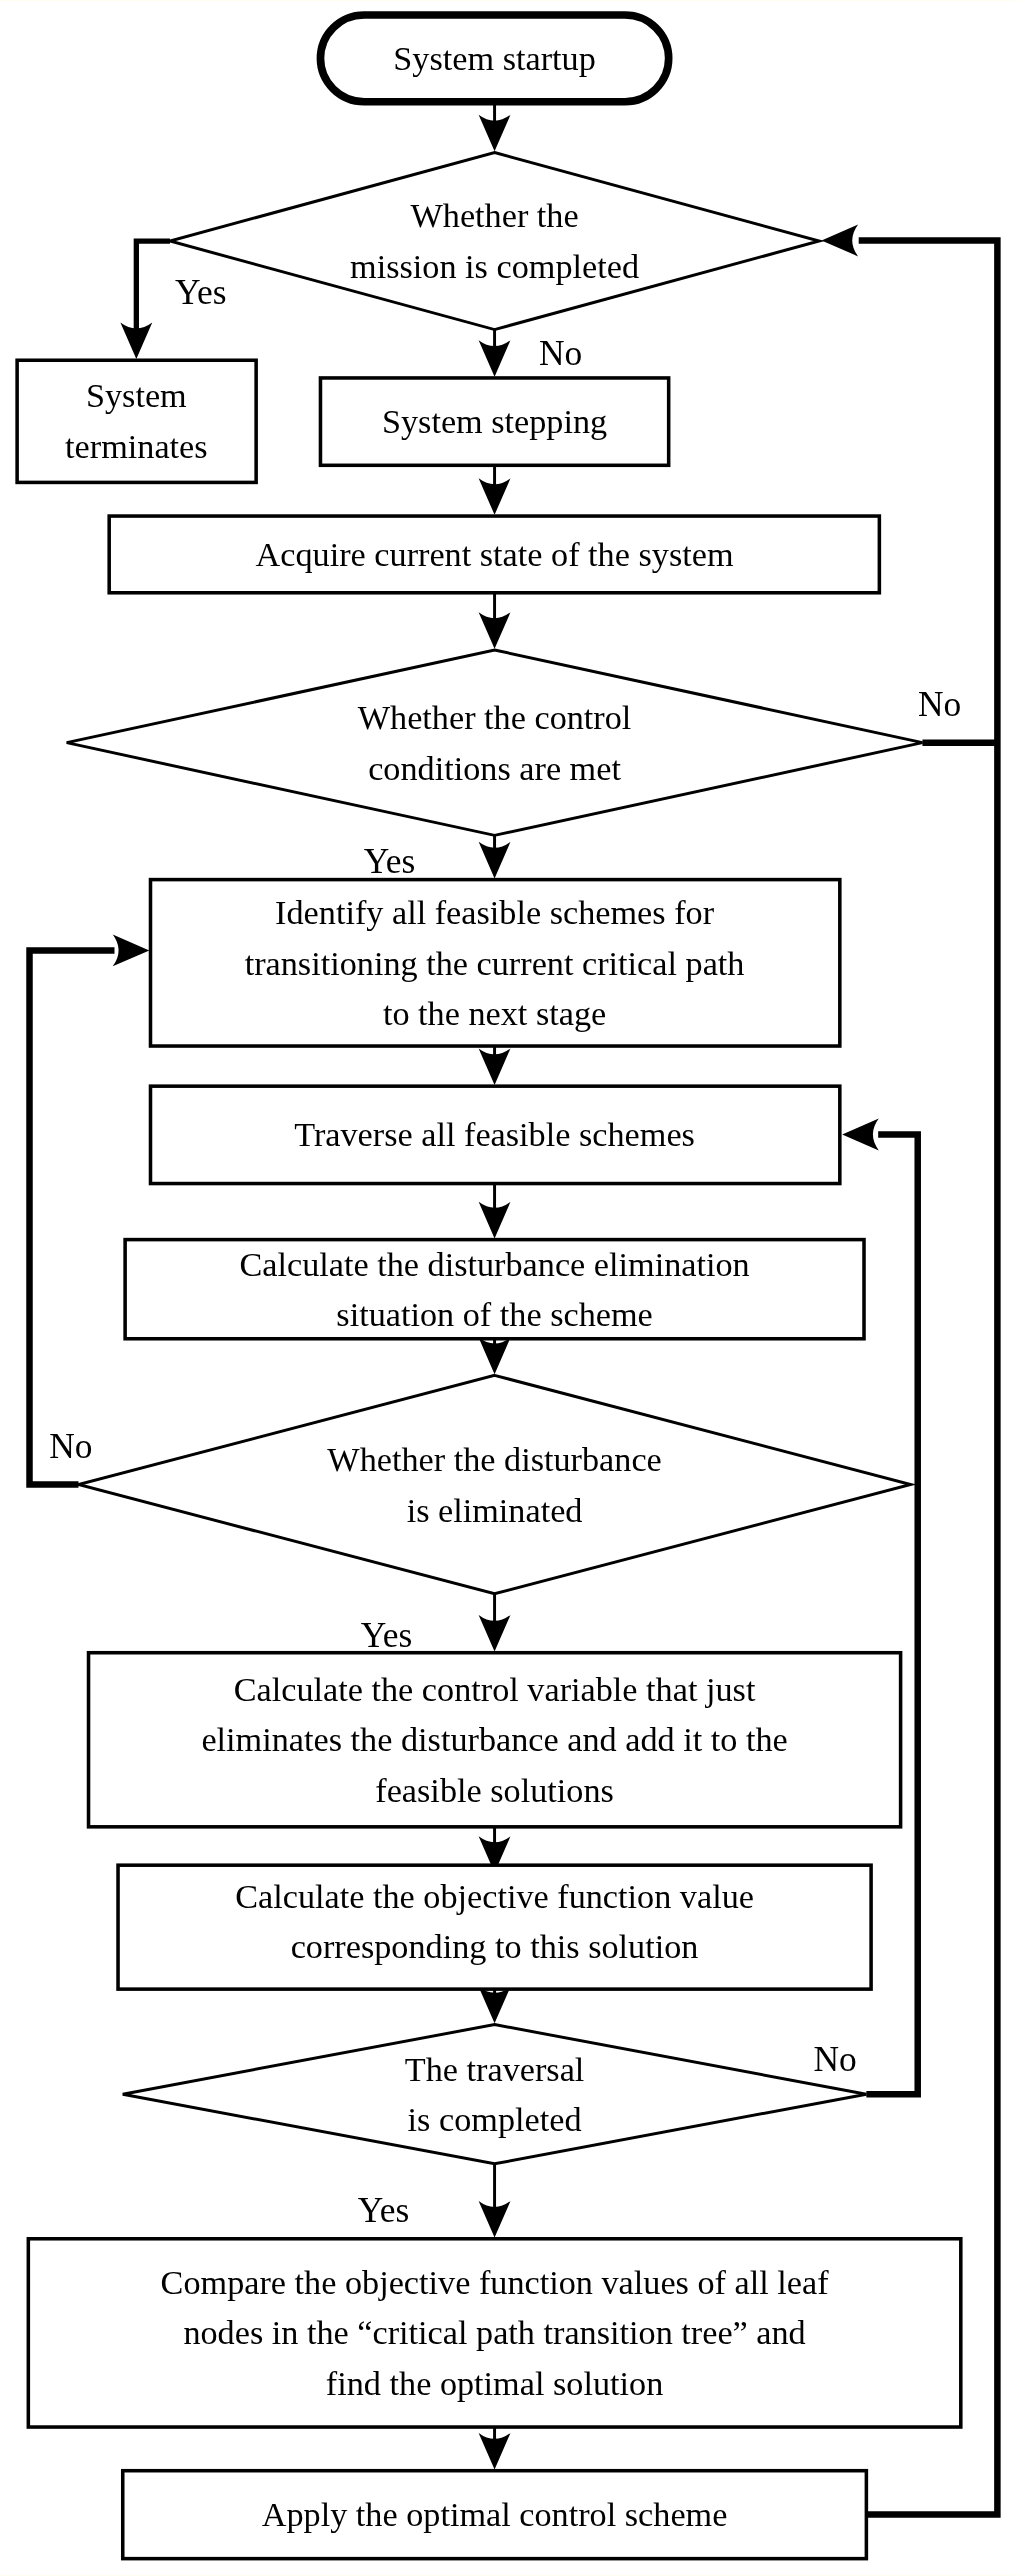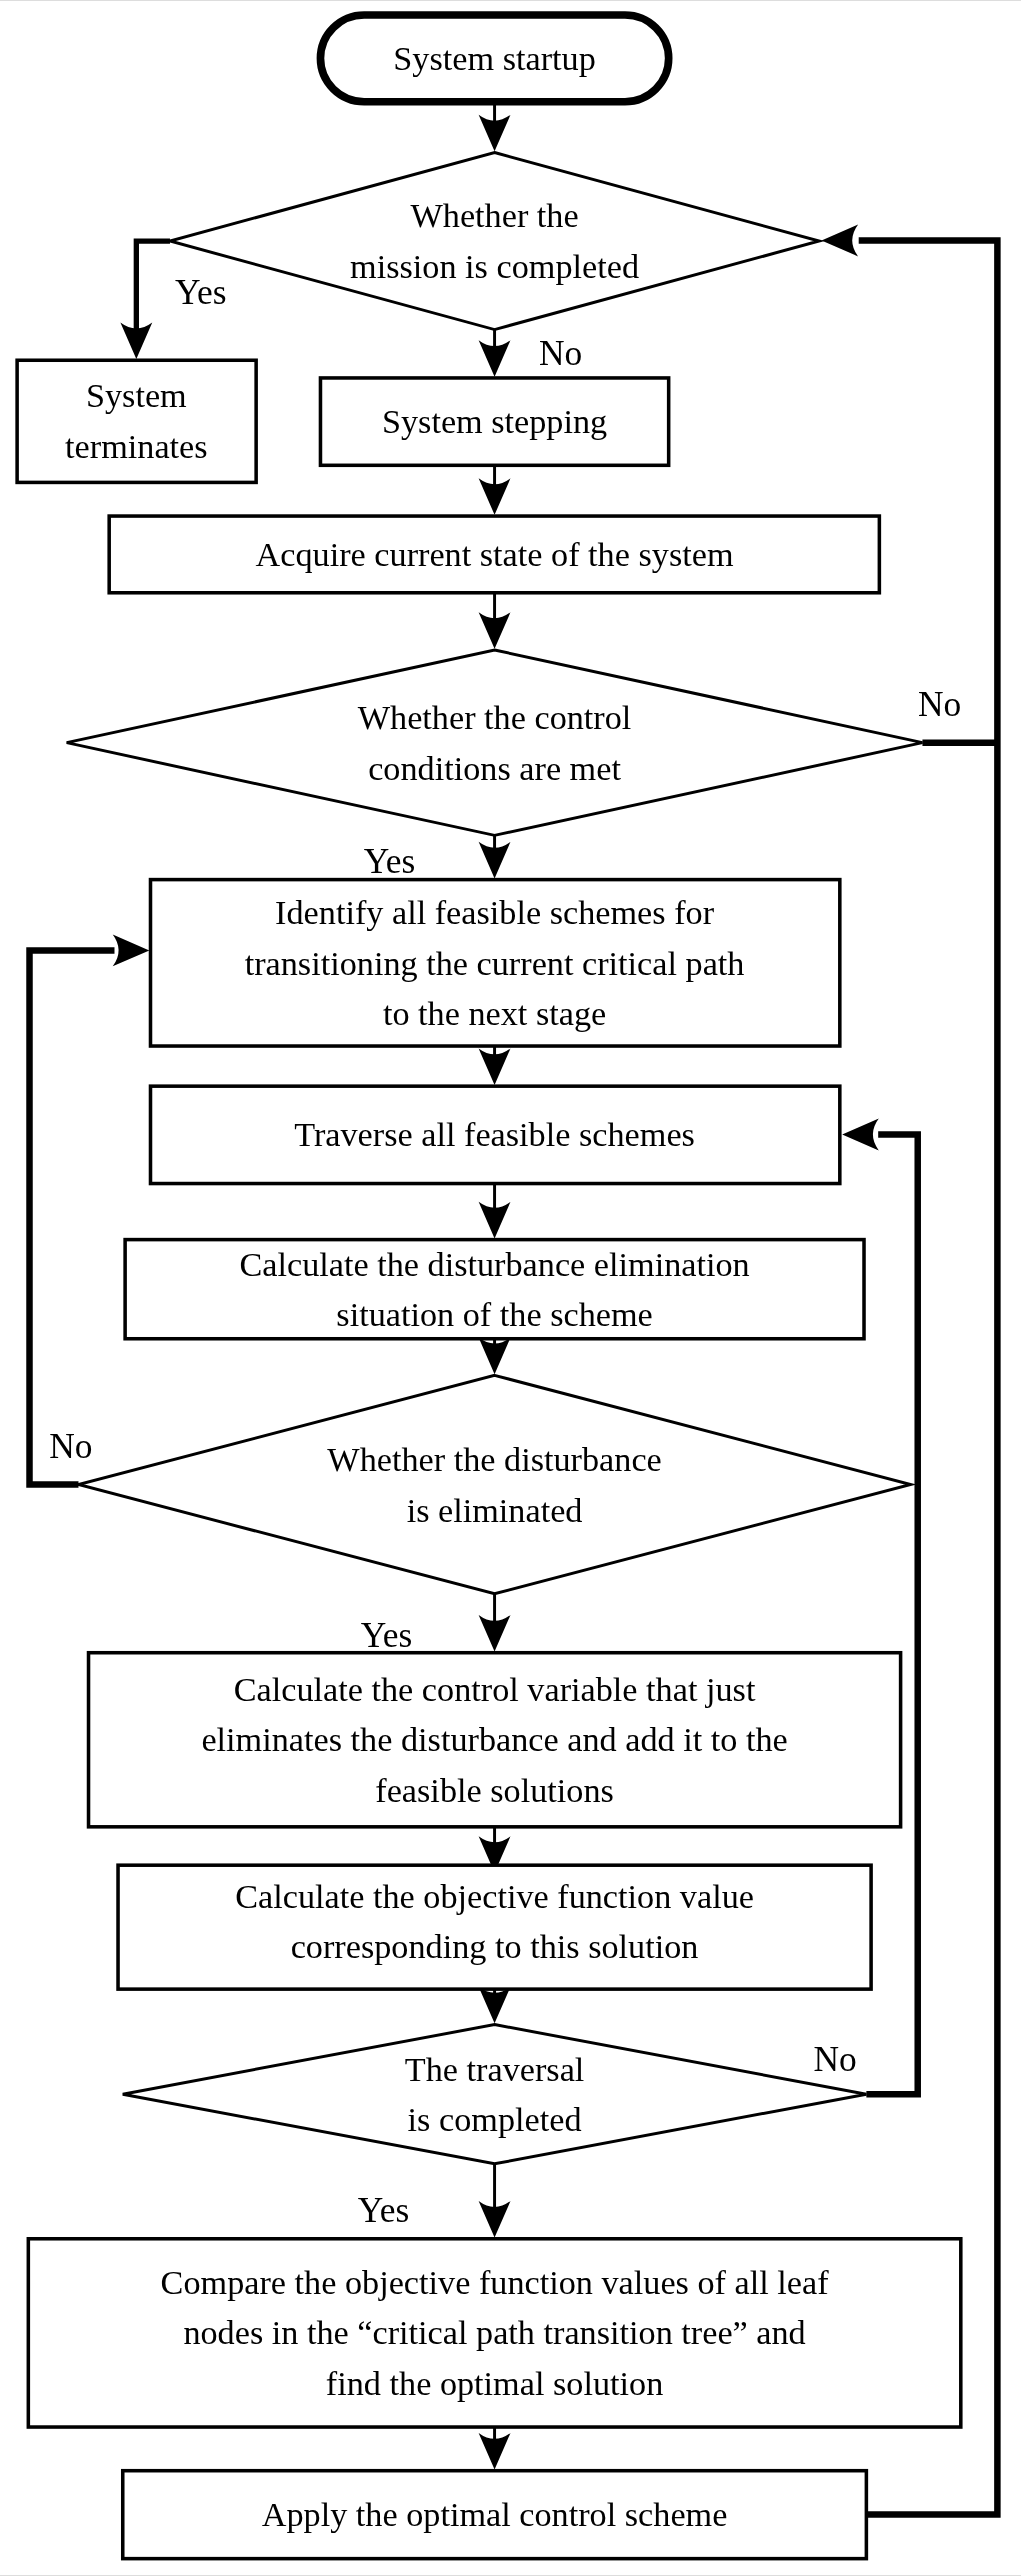--- a/index.html
+++ b/index.html
@@ -4,21 +4,21 @@
 <style>
   html, body {
     margin: 0;
     padding: 0;
     background: #ffffff;
   }
   .stage {
     width: 1021px;
     height: 2576px;
     position: relative;
-    background: #737373;
+    background: #fef9c3;
   }
   svg { display: block; }
   .shape {
     fill: #ffffff;
     stroke: #000000;
   }
   .box   { stroke-width: 6px; }
   .diamond { stroke-width: 5px; }
   .terminator { stroke-width: 13px; }
   .flow  { stroke: #000000; stroke-width: 5px; fill: none; }

